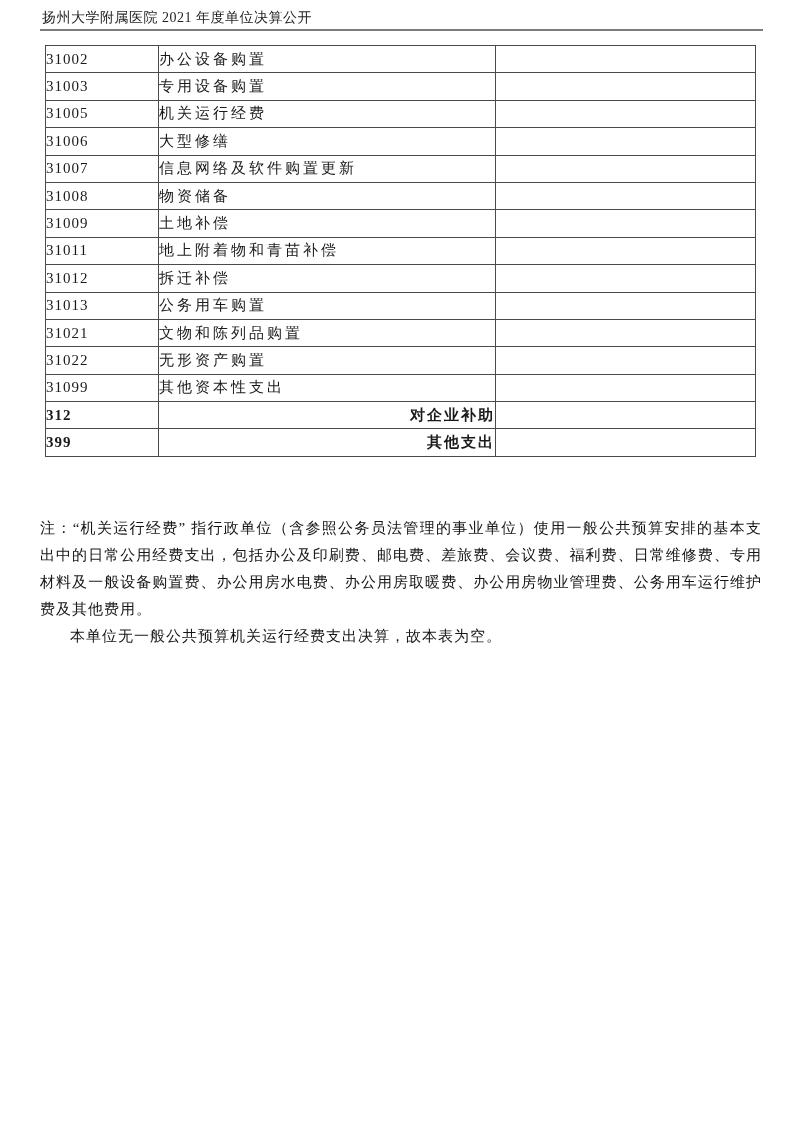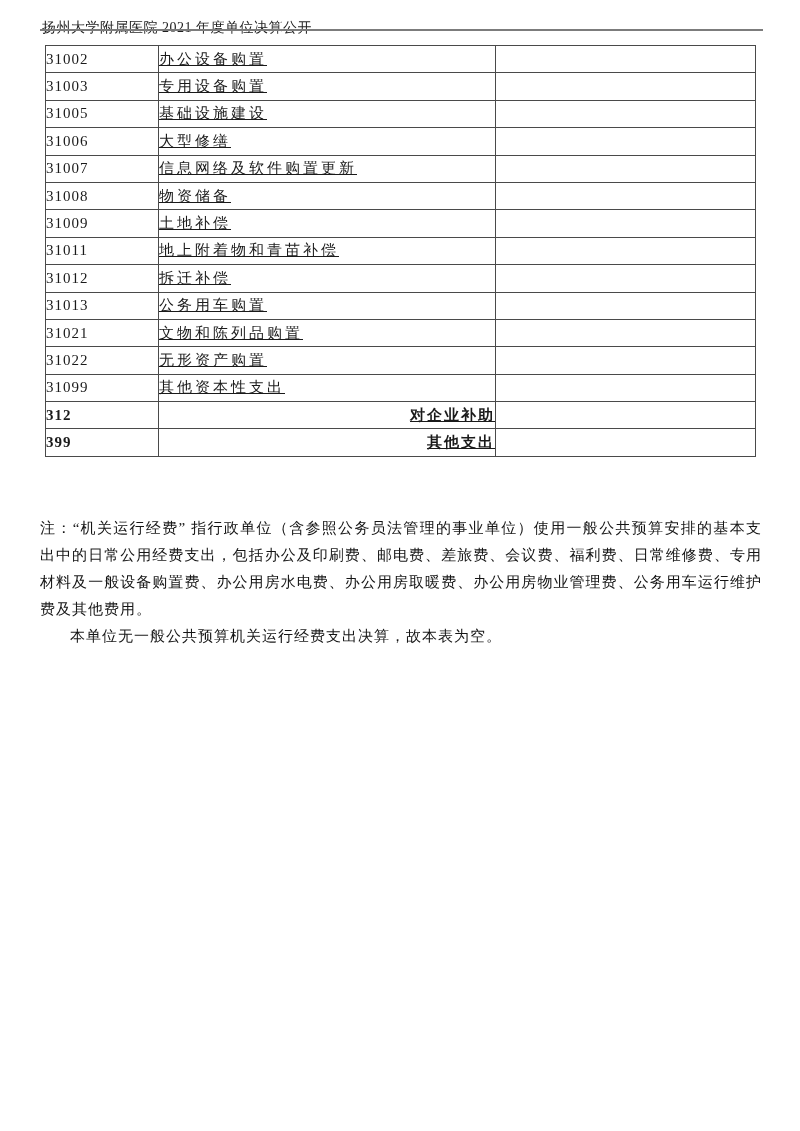--- a/index.html
+++ b/index.html
@@ -10,21 +10,21 @@
     color: #1a1a1a;
   }
   .page {
     position: relative;
     width: 800px; height: 1131px;
     background: #ffffff;
     overflow: hidden;
   }
   .doc-header {
     position: absolute;
-    top: 19px; left: 42px;
+    top: 9px; left: 42px;
     font-size: 14px;
     letter-spacing: 0.5px;
     color: #1f1f1f;
     white-space: nowrap;
   }
   .header-rule {
     position: absolute;
     top: 29px; left: 40px;
     width: 723px; height: 2px;
     background: #7c7c7c;
@@ -39,21 +39,21 @@
   table.main-table td {
     border: 1px solid #4a4a4a;
     height: 26.4px;
     font-size: 15px;
     vertical-align: middle;
     overflow: hidden;
     white-space: nowrap;
     padding: 0;
   }
   td.col-code { width: 112px; padding-left: 6px; letter-spacing: 1px; }
-  td.col-desc { width: 336px; padding-left: 16px; letter-spacing: 3px; text-decoration: underline; }
+  td.col-desc { width: 336px; padding-left: 16px; letter-spacing: 3px; }
   td.col-val  { width: 259px; }
   tr.bold-row td { font-weight: bold; }
   tr.bold-row td.col-desc { padding-left: 4px; letter-spacing: 2px; text-align: right; }
   .notes {
     position: absolute;
     top: 515px; left: 40px;
     width: 722px;
     font-size: 15px;
     line-height: 27px;
     letter-spacing: 1px;
@@ -89,21 +89,21 @@
           <td class="col-desc">办公设备购置</td>
           <td class="col-val"></td>
         </tr>
         <tr>
           <td class="col-code">31003</td>
           <td class="col-desc">专用设备购置</td>
           <td class="col-val"></td>
         </tr>
         <tr>
           <td class="col-code">31005</td>
-          <td class="col-desc">基础设施建设</td>
+          <td class="col-desc">机关运行经费</td>
           <td class="col-val"></td>
         </tr>
         <tr>
           <td class="col-code">31006</td>
           <td class="col-desc">大型修缮</td>
           <td class="col-val"></td>
         </tr>
         <tr>
           <td class="col-code">31007</td>
           <td class="col-desc">信息网络及软件购置更新</td>

